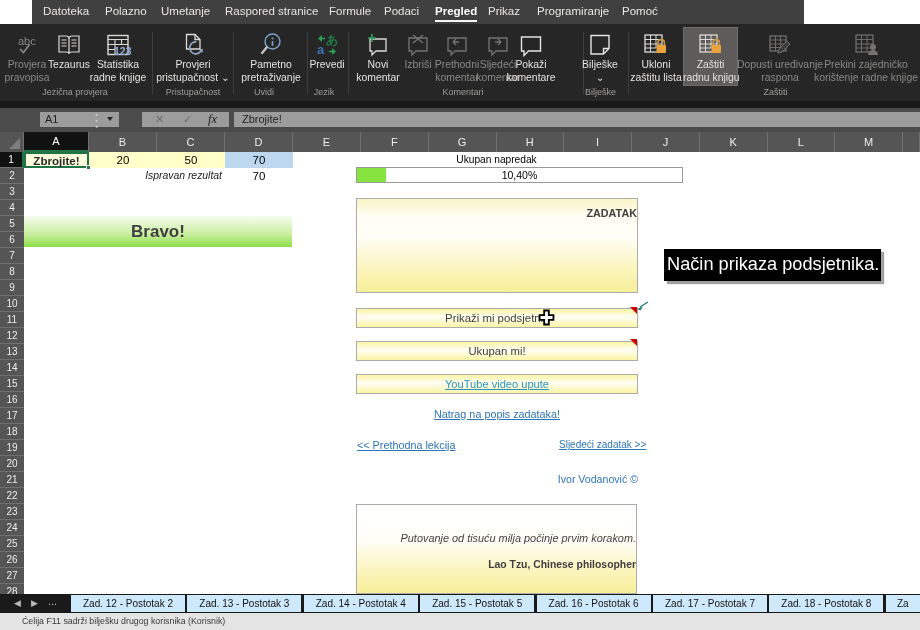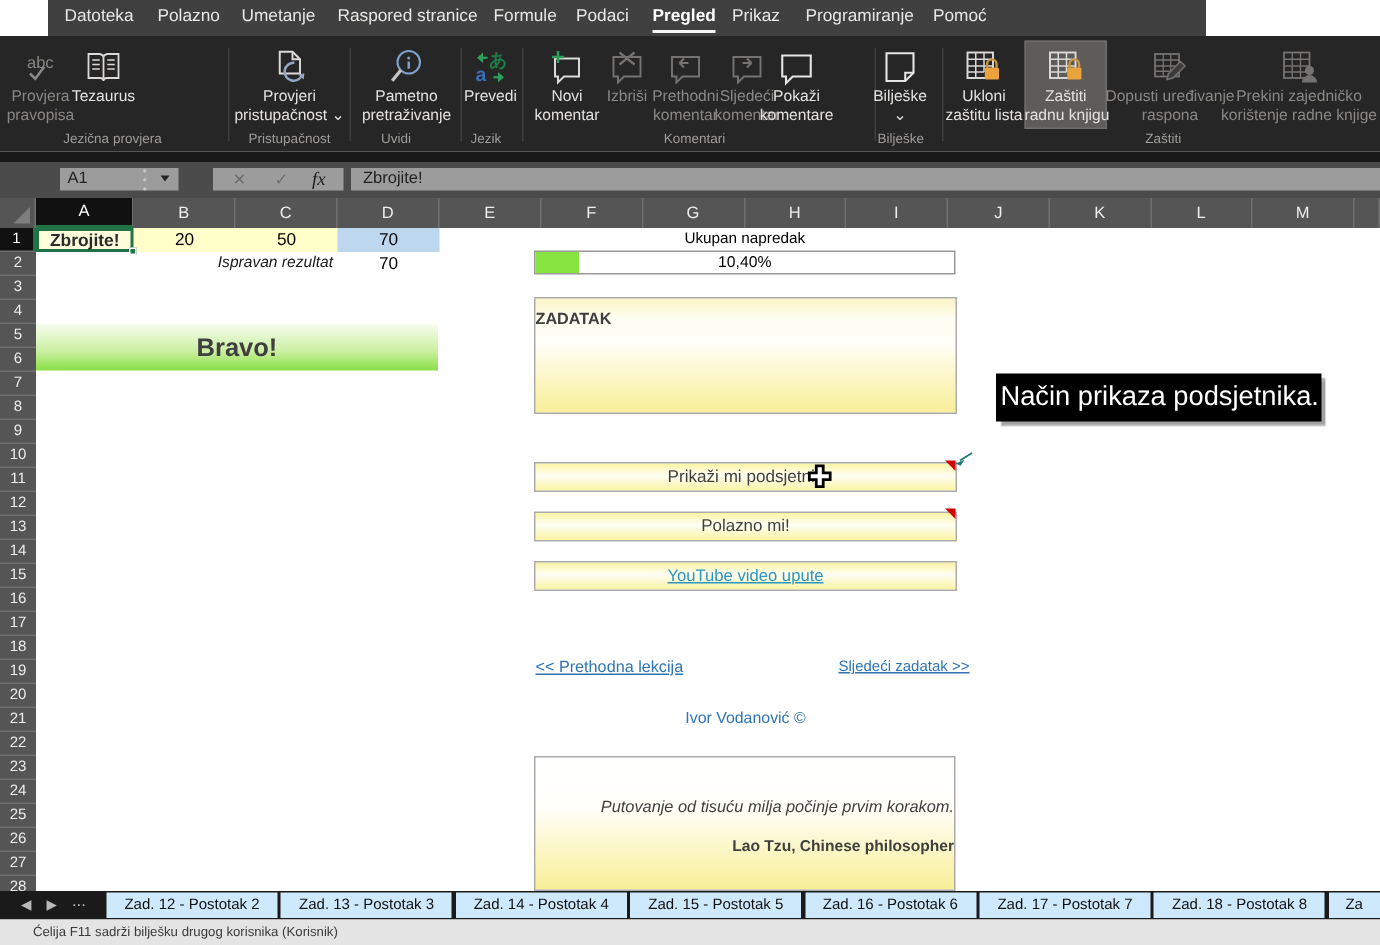--- a/index.html
+++ b/index.html
@@ -89,20 +89,30 @@
         <div class="rlb">Provjera<br>pravopisa</div>
       </div>
     <div class="rbtn" style="left:44px;width:50px">
         <div class="ric">
       <svg width="26" height="26" viewBox="0 0 26 26">
             <path d="M3 4 h7.5 q2.5 0.5 2.5 2.5 q0 -2 2.5 -2.5 h7.5 v16 h-7.5 q-2.5 0 -2.5 2 q0 -2 -2.5 -2 h-7.5 z M13 6.5 v15" stroke="#dcdad8" stroke-width="1.2" fill="none"></path>
             <path d="M5.5 8 h5 M5.5 11 h5 M5.5 14 h5 M15.5 8 h5 M15.5 11 h5 M15.5 14 h5" stroke="#dcdad8" stroke-width="1" fill="none"></path>
           </svg>
     </div>
         <div class="rlb">Tezaurus</div>
+      </div>
+    <div class="rbtn" style="left:85px;width:66px">
+        <div class="ric">
+      <svg width="26" height="26" viewBox="0 0 26 26">
+            <rect x="3" y="3.5" width="20" height="19" stroke="#dcdad8" stroke-width="1.4" fill="none"></rect>
+            <path d="M3 7.5 h20 M3 12.5 h20 M3 17.5 h7 M10 7.5 v15 M16.5 7.5 v5" stroke="#dcdad8" stroke-width="1.1" fill="none"></path>
+            <text x="9" y="23" font-size="10.5" font-weight="bold" fill="#93afd7" font-family="Liberation Sans">123</text>
+          </svg>
+    </div>
+        <div class="rlb">Statistika<br>radne knjige</div>
       </div>
     <div class="rbtn" style="left:155px;width:76px">
         <div class="ric">
       <svg width="26" height="26" viewBox="0 0 26 26">
             <path d="M6.5 2.5 h8.5 l5 5 v9.5 h-13.5 z" stroke="#dcdad8" stroke-width="1.3" fill="none"></path>
             <path d="M15 2.5 v5 h5" stroke="#dcdad8" stroke-width="1.3" fill="none"></path>
             <path d="M21.5 17.5 a6 6 0 1 1 -5.2 -7.6" stroke="#93a8c3" stroke-width="1.7" fill="none"></path>
             <path d="M22.5 21 l0.4 -4.2 l-4 1 z" fill="#93a8c3"></path>
           </svg>
     </div>
@@ -303,50 +313,51 @@
   <div class="cell" style="left:157px;top:152px;width:68px;height:16px;background:#ffffc9">50</div>
   <div class="cell" style="left:225px;top:152px;width:68px;height:16px;background:#bdd7ee">70</div>
   <div class="cell" style="left:24px;top:152px;width:65px;height:16px;background:#fdfcdc;font-weight:bold;font-size:11.6px;border:2px solid #217346;line-height:13px;color:#2b2b2b">Zbrojite!</div>
   <div style="position:absolute;left:86px;top:165px;width:5px;height:5px;background:#217346;border:1px solid #fff"></div>
   <div class="cell" style="left:89px;top:168px;width:133px;height:16px;text-align:right;font-style:italic;font-size:10.4px;color:#1a1a1a">Ispravan rezultat</div>
   <div class="cell" style="left:225px;top:168px;width:68px;height:16px">70</div>
 
   <div class="abs" style="left:24px;top:216px;width:268px;height:31px;background:linear-gradient(180deg,#f7fdf0 0%,#c9ee9e 60%,#89df45 100%);text-align:center;font-weight:bold;font-size:17px;color:#3f3f3f;line-height:31px">Bravo!</div>
 
   <div class="cell" style="left:361.5px;top:152px;width:270px;height:15px;font-size:10.2px;background:#fff">Ukupan napredak</div>
-  <div class="abs" style="left:356px;top:167px;width:281px;height:16px;background:#fff;border:1px solid #9a9a9a">
+  <div class="abs" style="left:356px;top:167px;width:327px;height:16px;background:#fff;border:1px solid #9a9a9a">
     <div style="position:absolute;left:0;top:0;width:29px;height:14px;background:#86e340"></div>
     <div style="position:absolute;left:0;width:100%;text-align:center;font-size:10.5px;top:1px">10,40%</div>
   </div>
 
-  <div class="abs" style="left:356px;top:198px;width:282px;height:78px;background:linear-gradient(180deg,#fbf5c6 0%,#fefdf2 18%,#fffef8 40%,#fbf5bd 75%,#f7ef99 100%);border:1px solid #ababab;text-align:left;color:#3f3f3f">
+  <div class="abs" style="left:356px;top:198px;width:282px;height:95px;background:linear-gradient(180deg,#fbf5c6 0%,#fefdf2 18%,#fffef8 40%,#fbf5bd 75%,#f7ef99 100%);border:1px solid #ababab;text-align:right;color:#3f3f3f">
     <div style="font-weight:bold;font-size:10.8px;margin-top:8px">ZADATAK</div>
   </div>
 
   <div class="abs ybox" style="left:356px;top:308px;width:282px;height:20px;text-align:center;font-size:11.4px;color:#3f3f3f;line-height:19px">Prikaži mi podsjetnik</div>
-  <div class="abs ybox" style="left:356px;top:341px;width:282px;height:20px;text-align:center;font-size:11.3px;color:#3f3f3f;line-height:19px">Polazno mi!</div>
+  <div class="abs ybox" style="left:356px;top:341px;width:282px;height:20px;text-align:center;font-size:11.3px;color:#3f3f3f;line-height:19px">Ukupan mi!</div>
   <div class="abs ybox" style="left:356px;top:374px;width:282px;height:20px;text-align:center;font-size:11.1px;line-height:19px"><span style="color:#2b96c0;text-decoration:underline">YouTube video upute</span></div>
 
   <div class="abs" style="left:630px;top:307px;width:0;height:0;border-left:7px solid transparent;border-top:7px solid #d00000"></div>
   <div class="abs" style="left:630px;top:339px;width:0;height:0;border-left:7px solid transparent;border-top:7px solid #d00000"></div>
 
   <svg class="abs" style="left:538px;top:309px" width="17" height="17" viewBox="0 0 22 22">
     <path d="M8 2 h6 v6 h6 v6 h-6 v6 h-6 v-6 h-6 v-6 h6 z" fill="#ffffff" stroke="#000" stroke-width="2.4"></path>
   </svg>
 
   <div class="abs" style="left:664px;top:249px;width:217px;height:32px;background:#000;box-shadow:3px 3px 1px rgba(130,130,130,0.75);color:#fff;font-size:18.2px;line-height:31px;padding-left:3px;white-space:nowrap">Način prikaza podsjetnika.</div>
 
   <svg class="abs" style="left:636px;top:300px" width="14" height="11" viewBox="0 0 14 11">
     <line x1="12" y1="2" x2="4" y2="7" stroke="#1d7a74" stroke-width="1.2"></line>
     <path d="M1 9 l6 -2.5 l-2.6 4 z" fill="#1d7a74"></path>
   </svg>
 
+  <div class="abs" style="left:356px;top:407.5px;width:282px;text-align:center;font-size:10.8px"><span style="color:#2e75b6;text-decoration:underline">Natrag na popis zadataka!</span></div>
   <div class="abs" style="left:357px;top:439px;font-size:10.8px"><span style="color:#2e75b6;text-decoration:underline">&lt;&lt; Prethodna lekcija</span></div>
   <div class="abs" style="left:559px;top:439px;font-size:10px"><span style="color:#2e75b6;text-decoration:underline">Sljedeći zadatak &gt;&gt;</span></div>
-  <div class="abs" style="left:356px;top:473px;width:282px;text-align:center;font-size:10.6px;color:#2e75b6">Ivor Vodanović ©</div>
+  <div class="abs" style="left:356px;top:473px;width:282px;text-align:right;font-size:10.6px;color:#2e75b6">Ivor Vodanović ©</div>
 
   <div class="abs" style="left:356px;top:504px;width:281px;height:90px;background:linear-gradient(180deg,#ffffff 0%,#fffef8 40%,#fbf5bd 75%,#f7ef99 100%);border:1px solid #ababab;text-align:right;color:#3f3f3f">
     <div style="font-style:italic;font-size:10.9px;margin-top:27px;white-space:nowrap">Putovanje od tisuću milja počinje prvim korakom.</div>
     <div style="font-weight:bold;font-size:10.4px;margin-top:15px">Lao Tzu, Chinese philosopher</div>
   </div>
 
   <div class="abs" id="tabbar" style="left:0;top:594px;width:920px;height:19px;background:#1a1a1a">
     <span style="position:absolute;left:14px;top:4px;color:#b9b9b9;font-size:9px">◀</span>
     <span style="position:absolute;left:31px;top:4px;color:#b9b9b9;font-size:9px">▶</span>
     <span style="position:absolute;left:48px;top:1px;color:#b9b9b9;font-size:11px">...</span>

